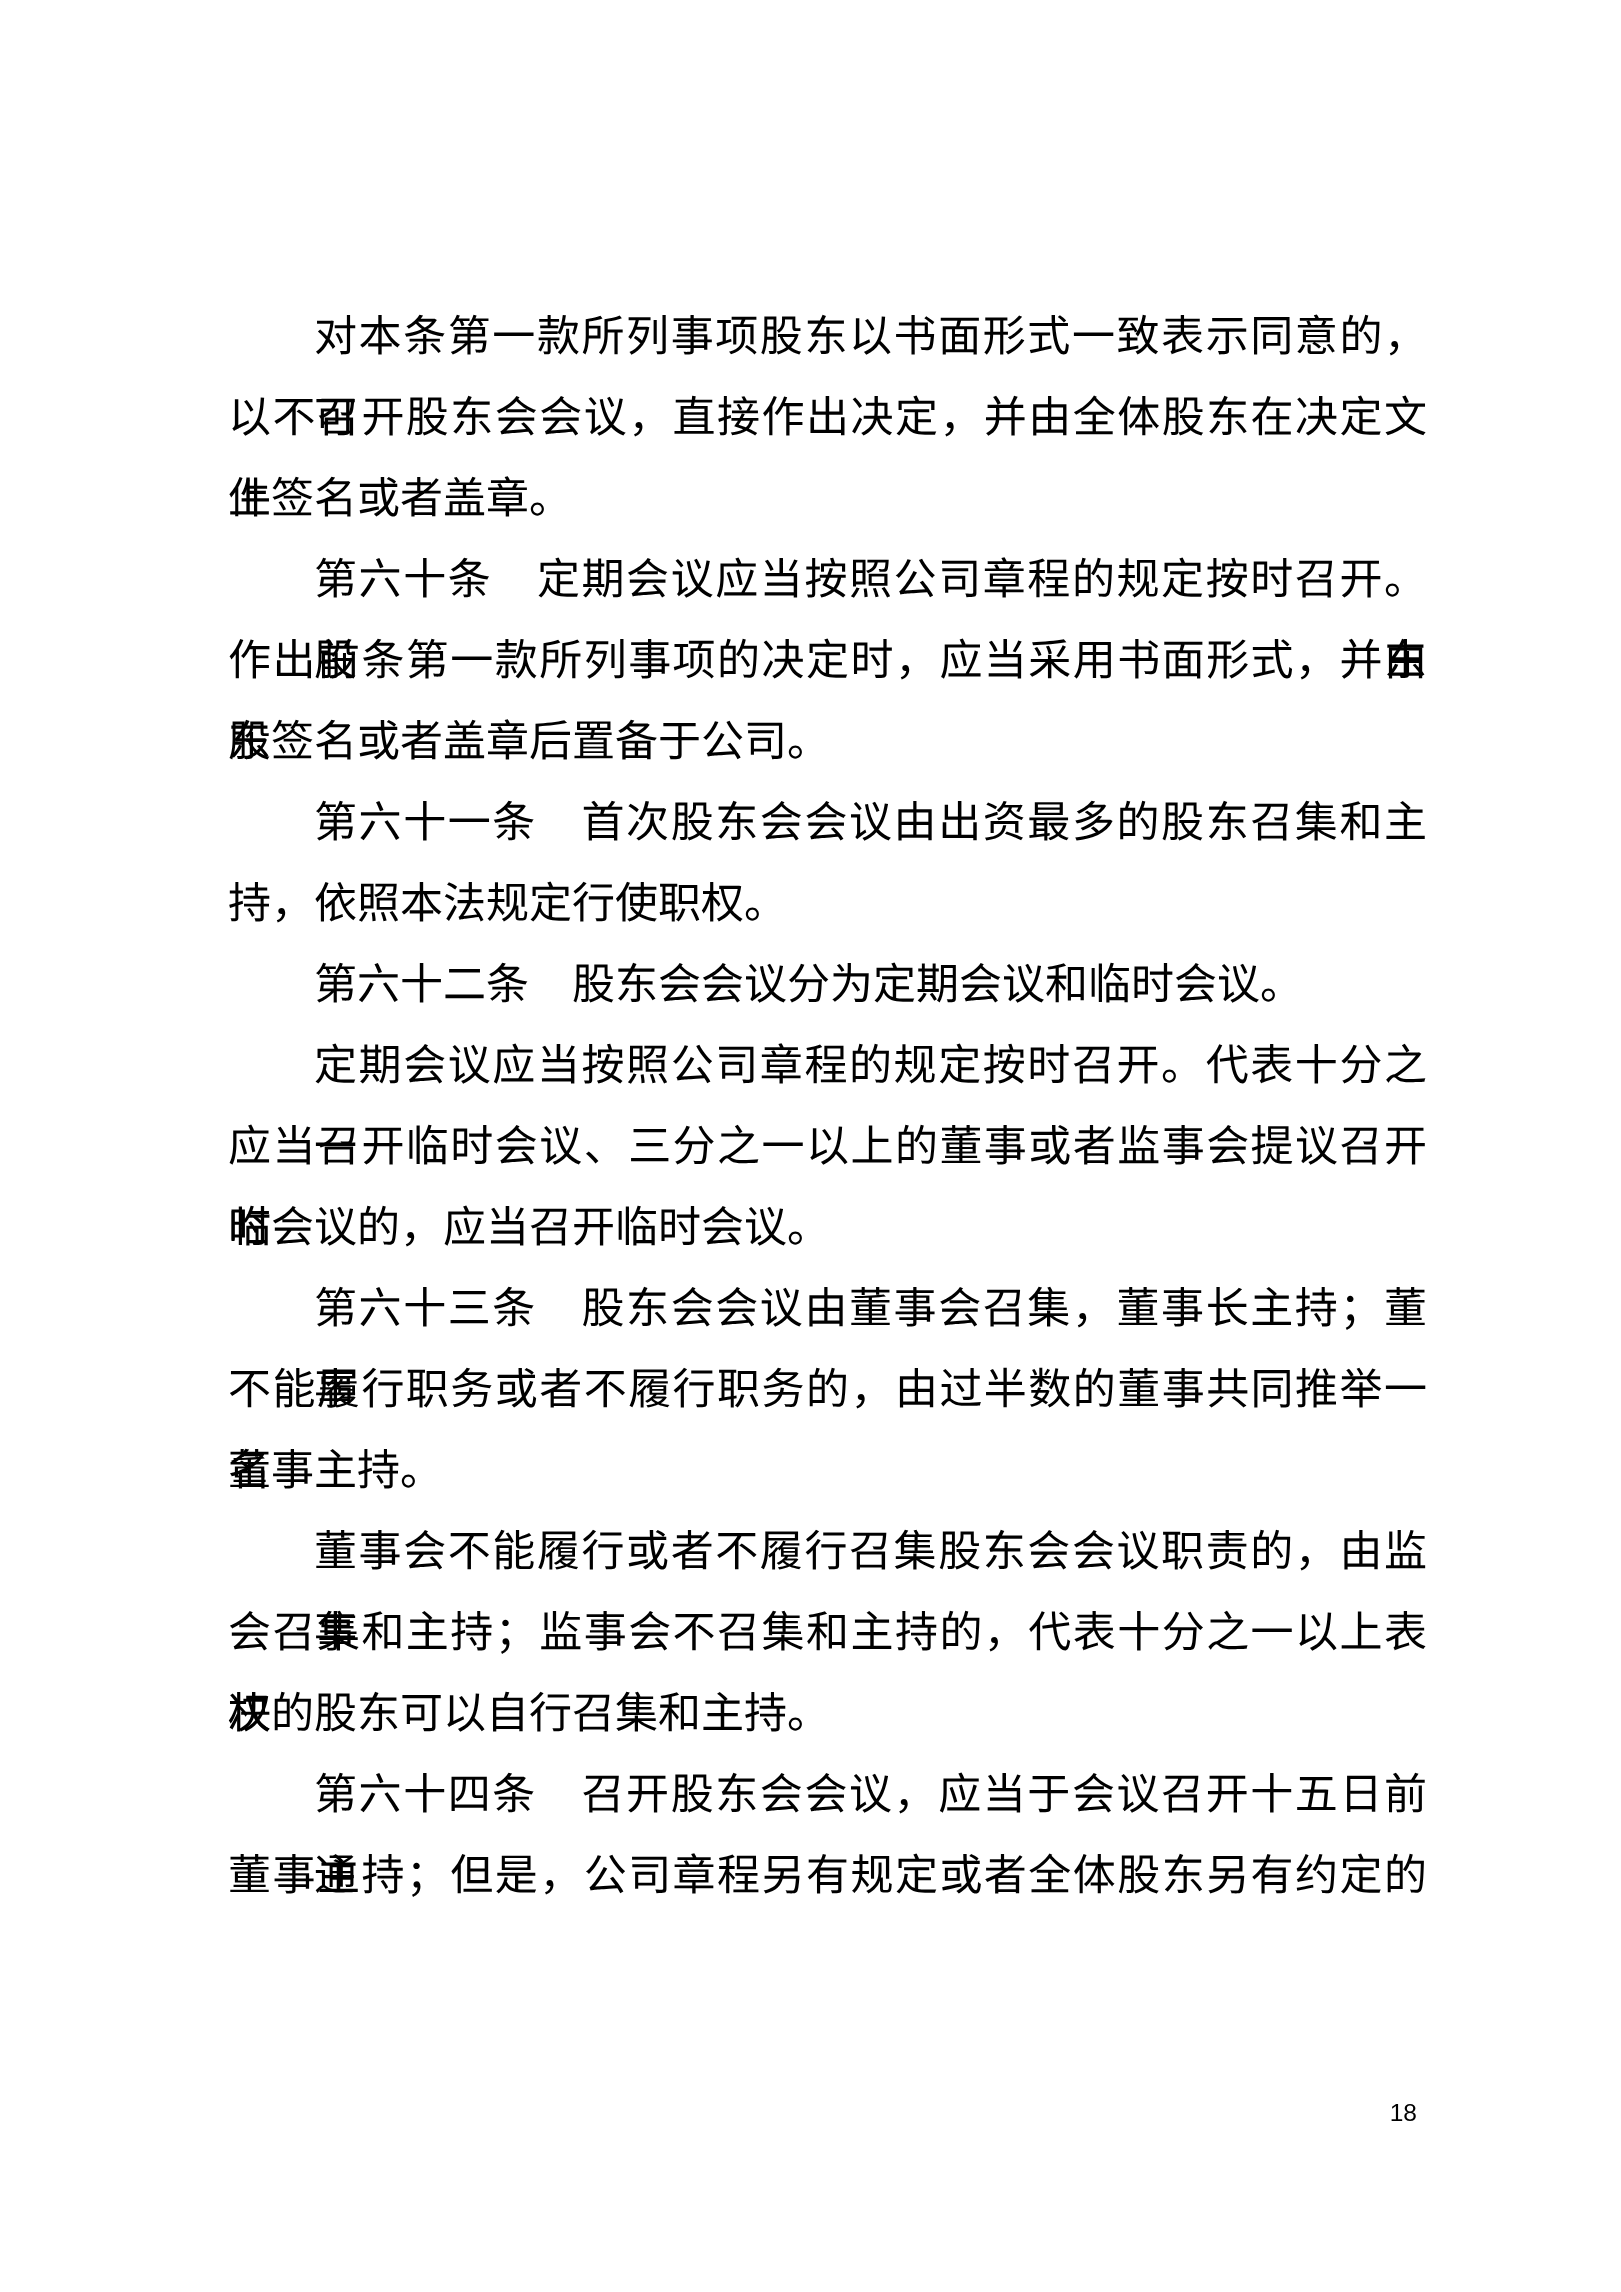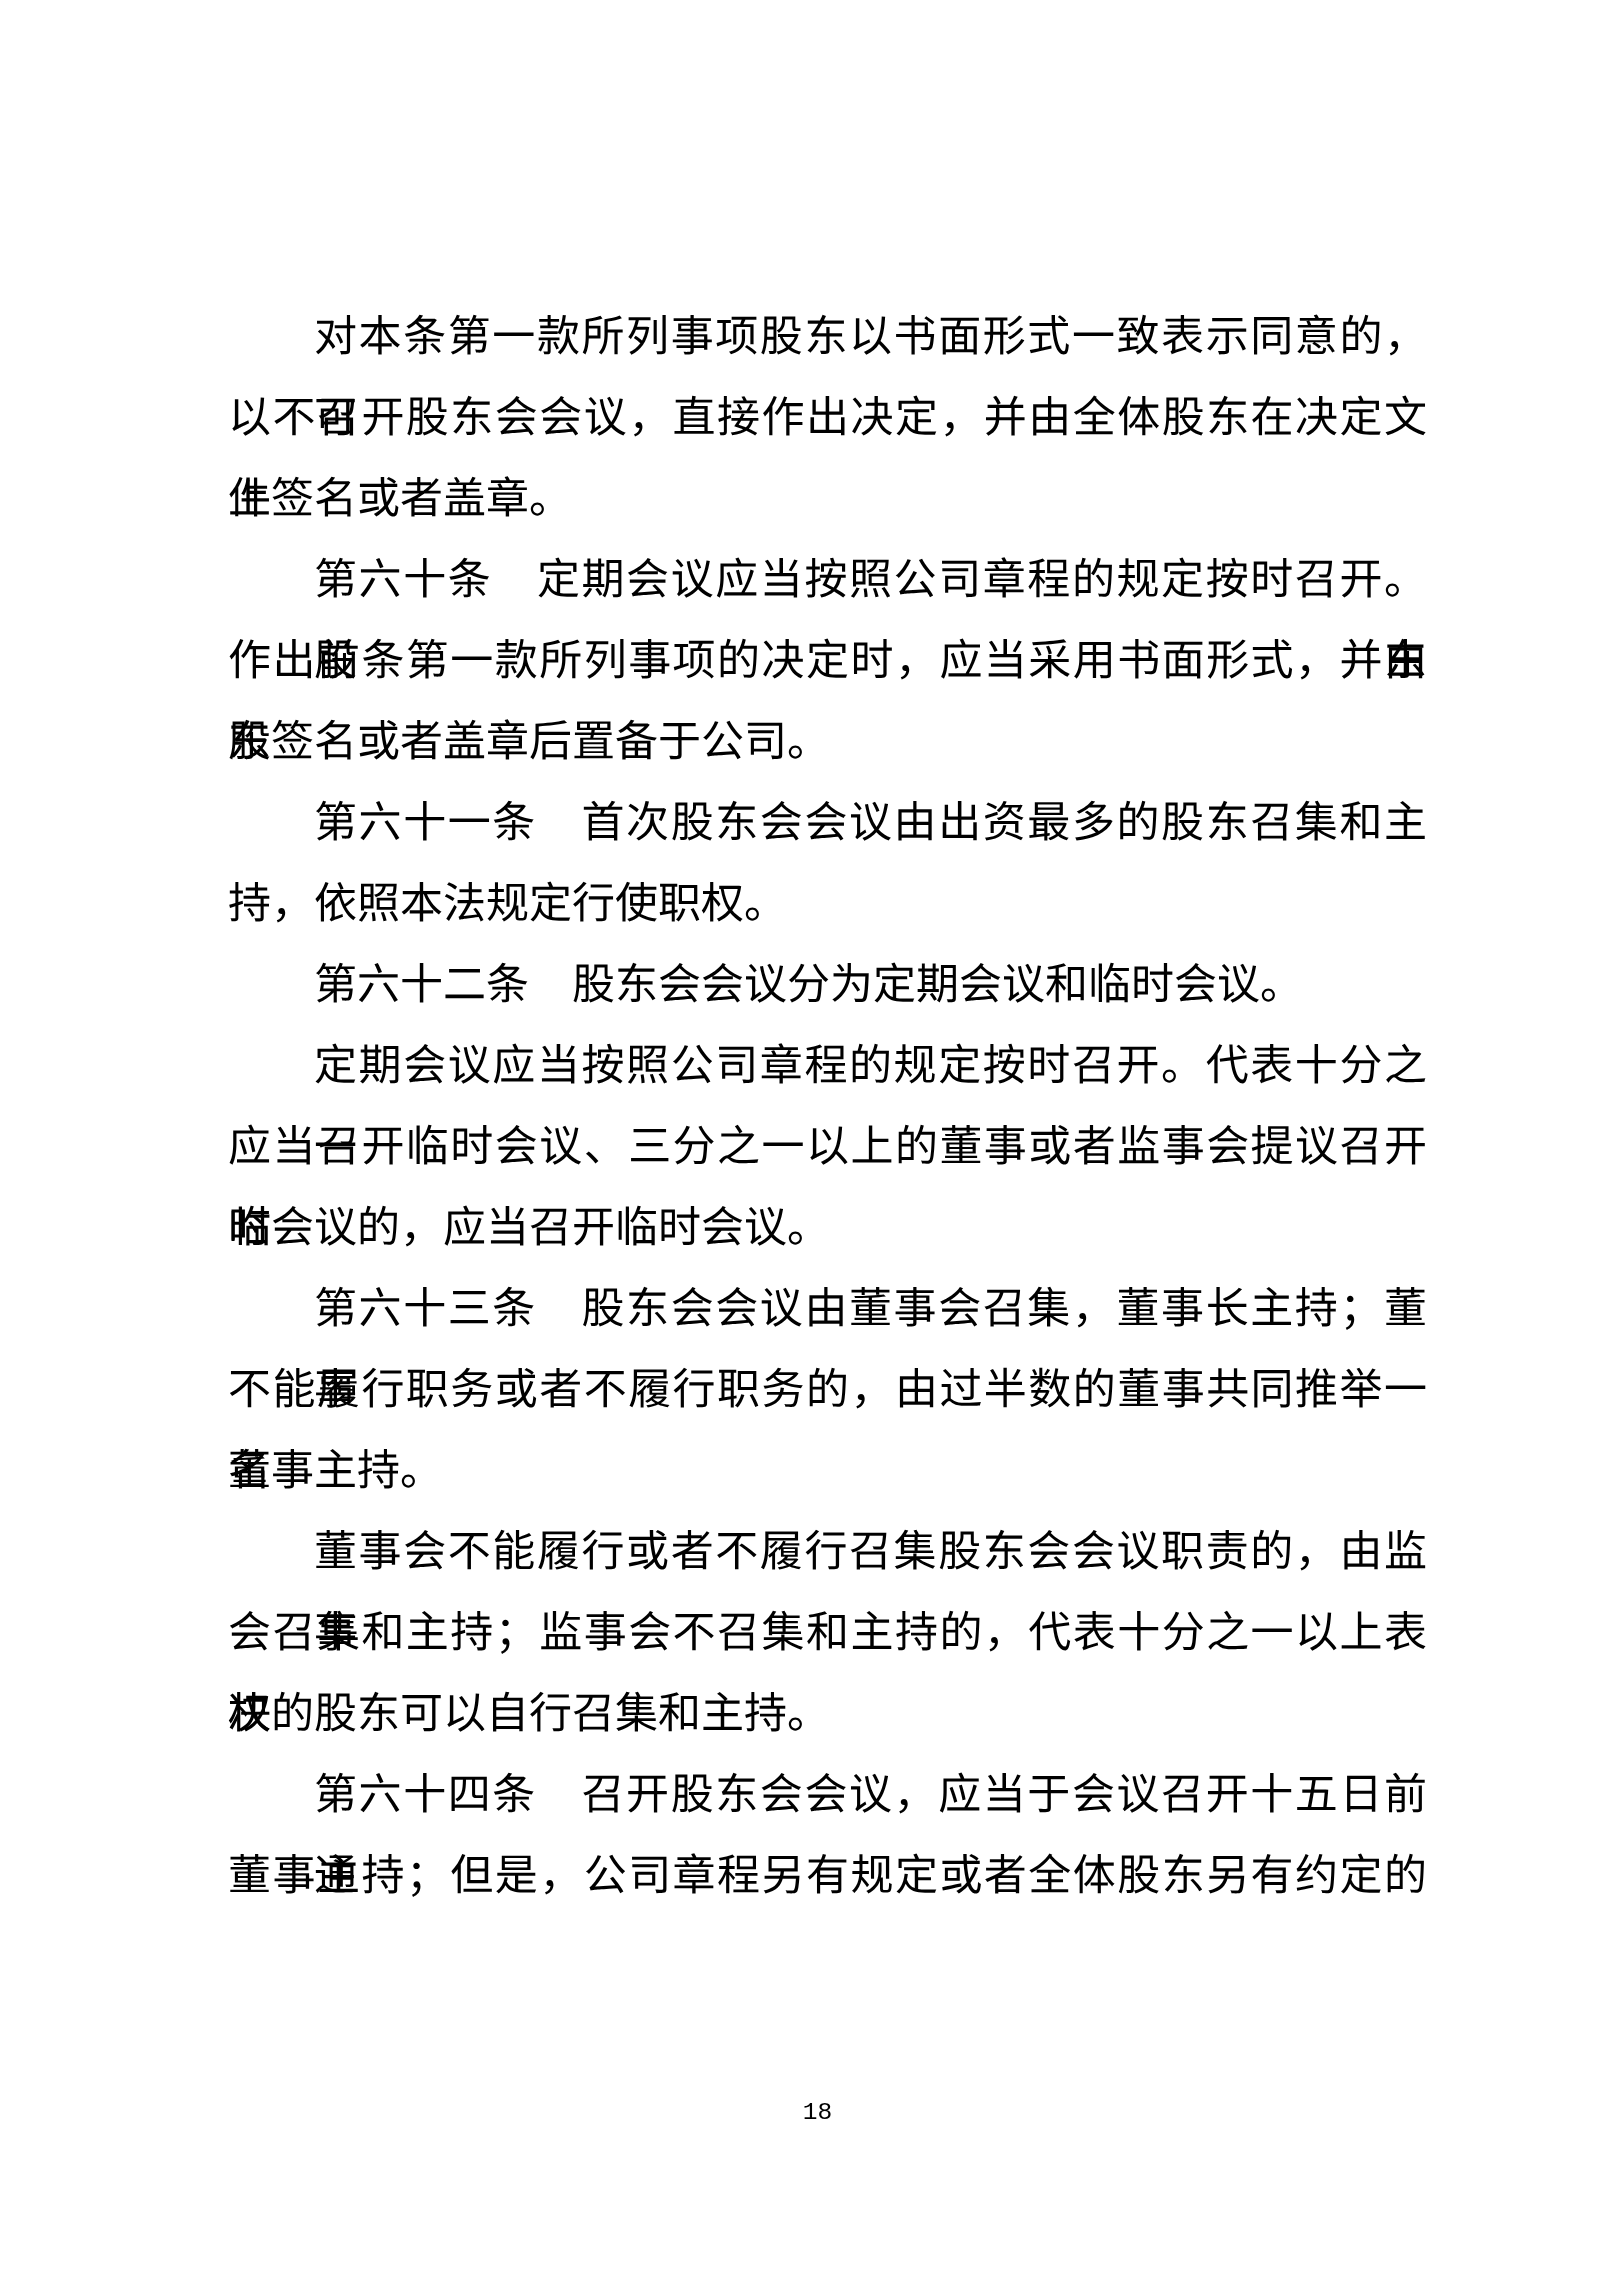--- a/index.html
+++ b/index.html
@@ -42,24 +42,24 @@
   .line.indent {
     padding-left: 86px;
   }
   .pagenum {
     position: absolute;
     left: 218px;
     top: 2098px;
     width: 1199px;
     height: 29px;
     line-height: 29px;
-    text-align: center;
+    text-align: right;
     color: #000000;
     font-size: 24.5px;
-    font-family: Liberation Mono, monospace;
+    font-family: Liberation Sans, sans-serif;
   }
 </style>
 </head>
 <body>
 
 <div class="page">
   <div class="textblock">
     <div class="line indent fill">对本条第一款所列事项股东以书面形式一致表示同意的，可</div>
     <div class="line fill">以不召开股东会会议，直接作出决定，并由全体股东在决定文件</div>
     <div class="line">上签名或者盖章。</div>

